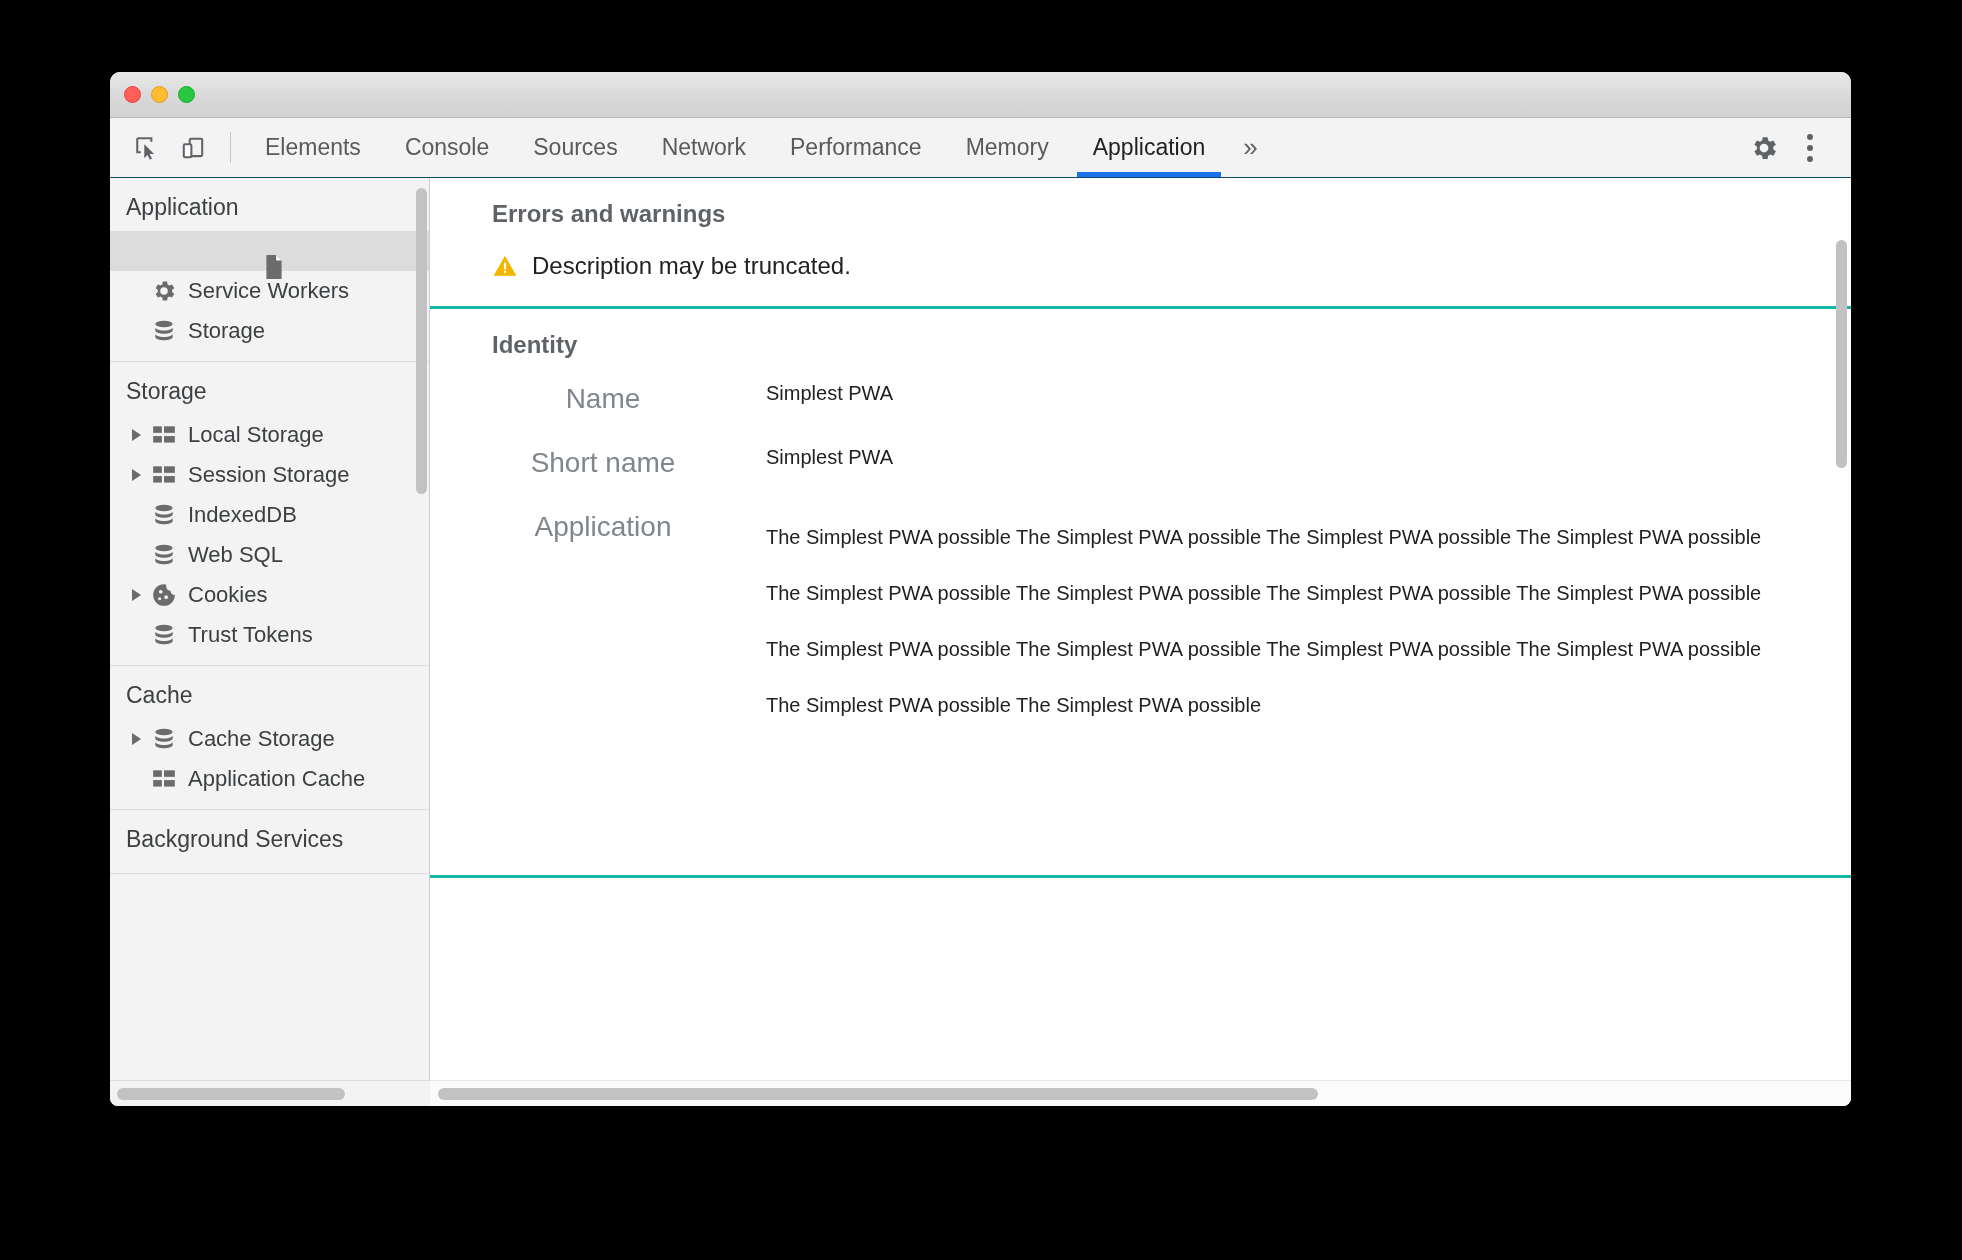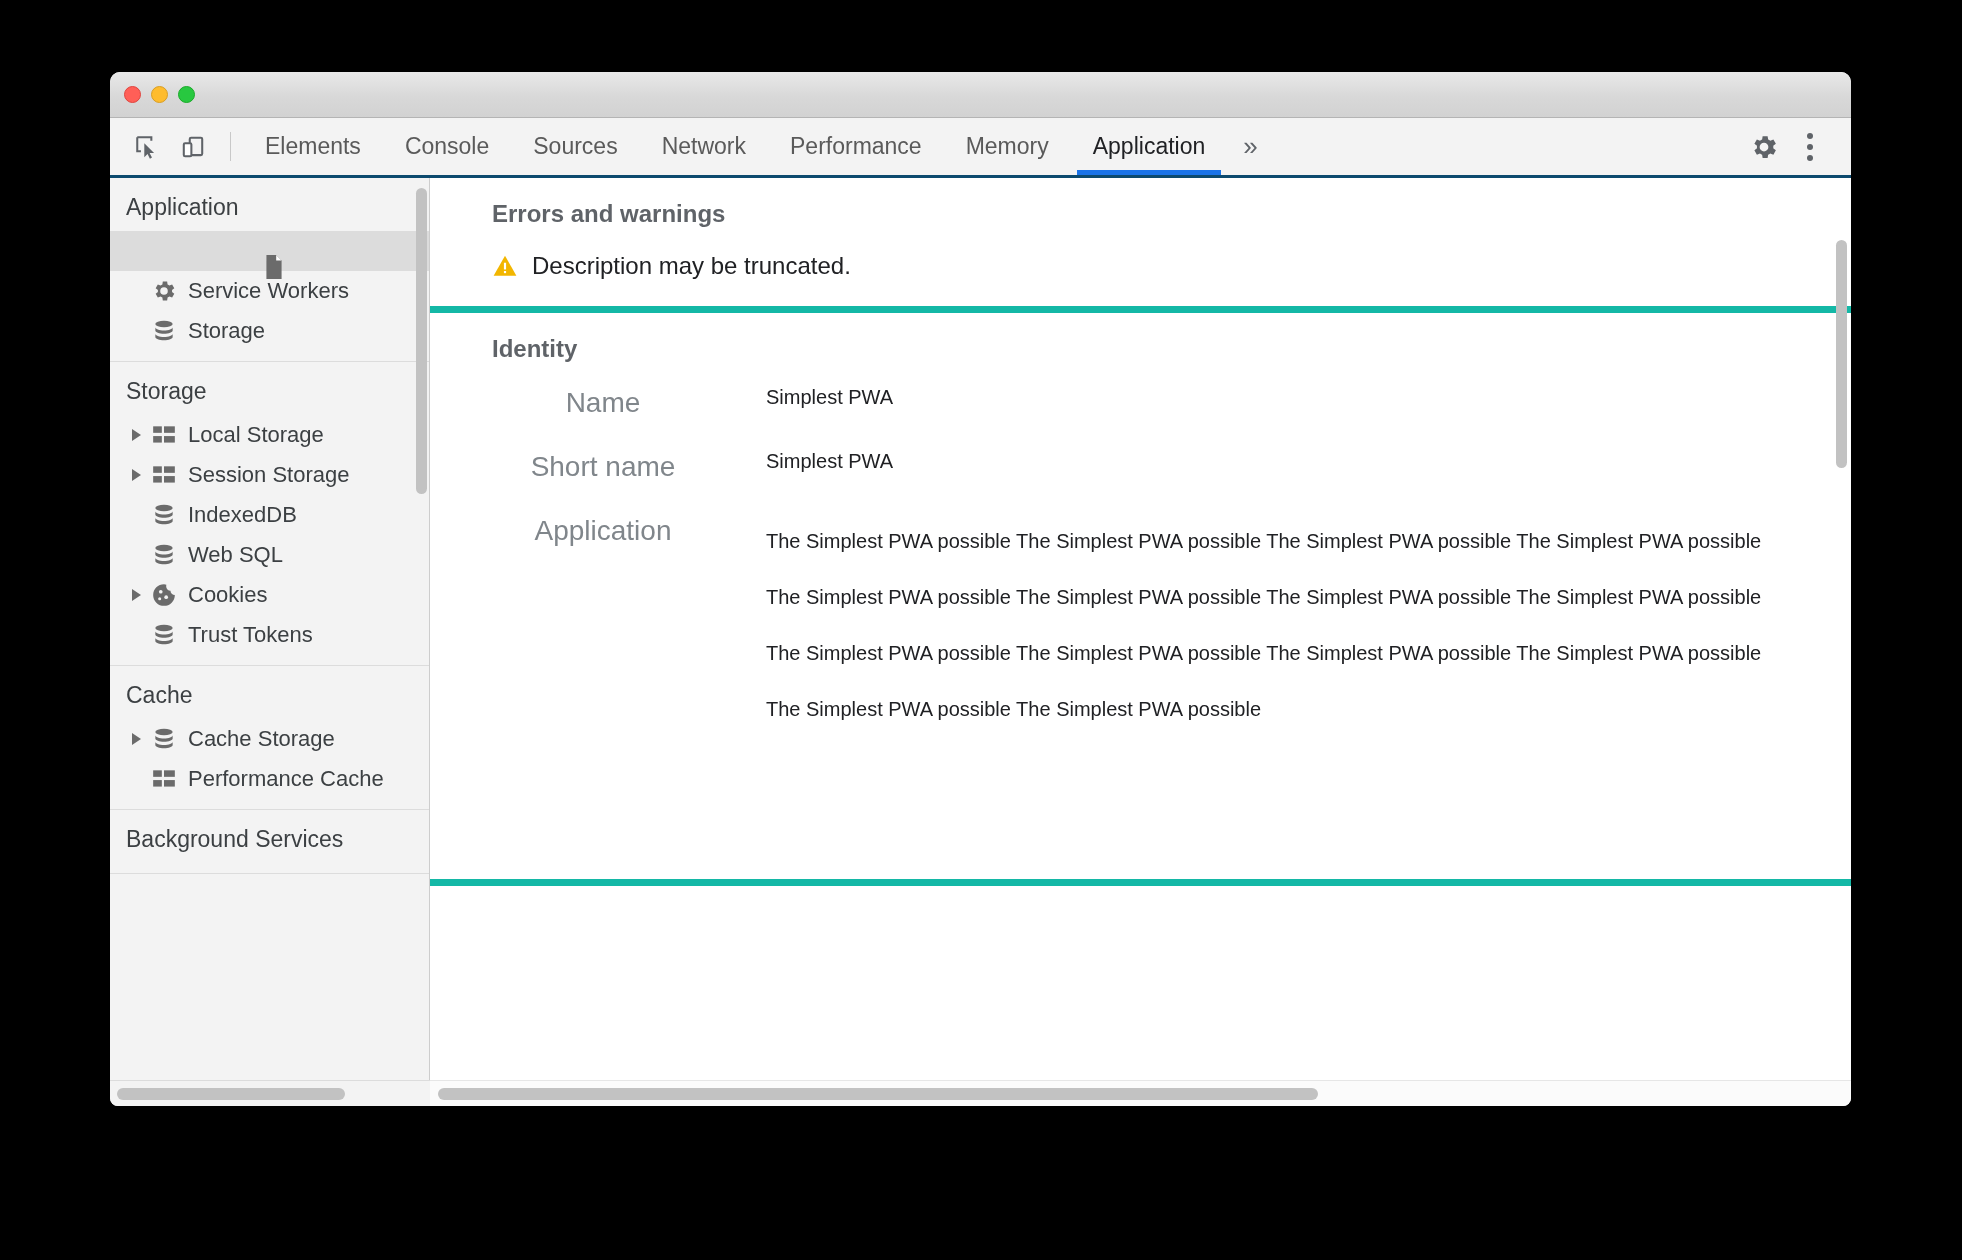--- a/index.html
+++ b/index.html
@@ -38,21 +38,21 @@
   #window-title {
     position: absolute; left: 0; right: 0; text-align: center;
     font-size: 22px; color: #3c3c3c; letter-spacing: 0.1px;
     pointer-events: none;
   }
 
   
   #tabstrip {
     height: 60px; flex: 0 0 60px;
     background: #f3f3f3;
-    border-bottom: 3px solid #0c4a6e;
+    border-bottom: 1px solid #0c4a6e;
     display: flex; align-items: stretch;
     padding-left: 14px;
   }
   .tool-icon {
     width: 46px; display: flex; align-items: center; justify-content: center;
     cursor: pointer;
   }
   .tbsep {
     width: 1px; background: #c8c8c8; margin: 14px 12px 14px 14px; flex: 0 0 1px;
   }
@@ -117,21 +117,21 @@
   }
 
   
   #main {
     flex: 1 1 auto; position: relative; background: #fff; overflow: hidden;
     display: flex; flex-direction: column;
   }
   #main-scroll { flex: 1 1 auto; position: relative; overflow: hidden; }
   .section {
     padding: 22px 0 26px 62px;
-    border-bottom: 7px solid #14b8a6;
+    border-bottom: 3px solid #14b8a6;
   }
   .sect-title {
     font-size: 24px; font-weight: bold; color: #5f6368; margin-bottom: 22px;
   }
   .warn-row { display: flex; align-items: center; gap: 14px; font-size: 24px; color: #202124; margin-top: 24px; }
   .warn-tri { width: 26px; height: 26px; flex: 0 0 26px; }
 
   .field { display: flex; align-items: flex-start; margin-bottom: 30px; }
   .field:last-child { margin-bottom: 0; }
   .fname {
@@ -388,21 +388,21 @@
           <span class="sicon">
             <svg width="26" height="22" viewBox="0 0 24 20">
                 <g fill="#6b6b6b">
                   <rect x="2" y="2" width="8" height="6"></rect>
                   <rect x="12" y="2" width="10" height="6"></rect>
                   <rect x="2" y="11" width="8" height="6"></rect>
                   <rect x="12" y="11" width="10" height="6"></rect>
                 </g>
               </svg>
           </span>
-          <span class="label">Performance Cache</span>
+          <span class="label">Application Cache</span>
         </div>
       </div>
 
       <div class="side-section">
         <div class="side-head">Background Services</div>
       </div>
 
       <div id="side-vscroll"></div>
     </div>
 

